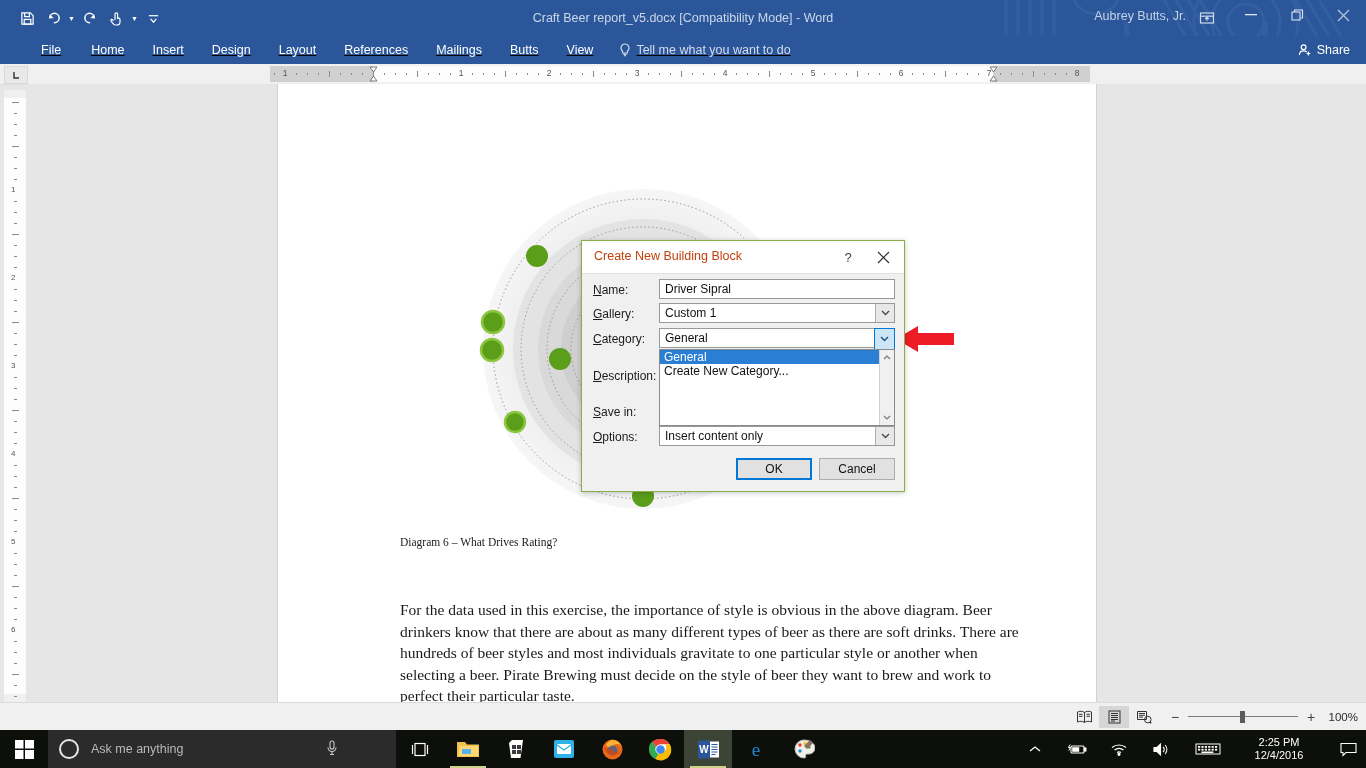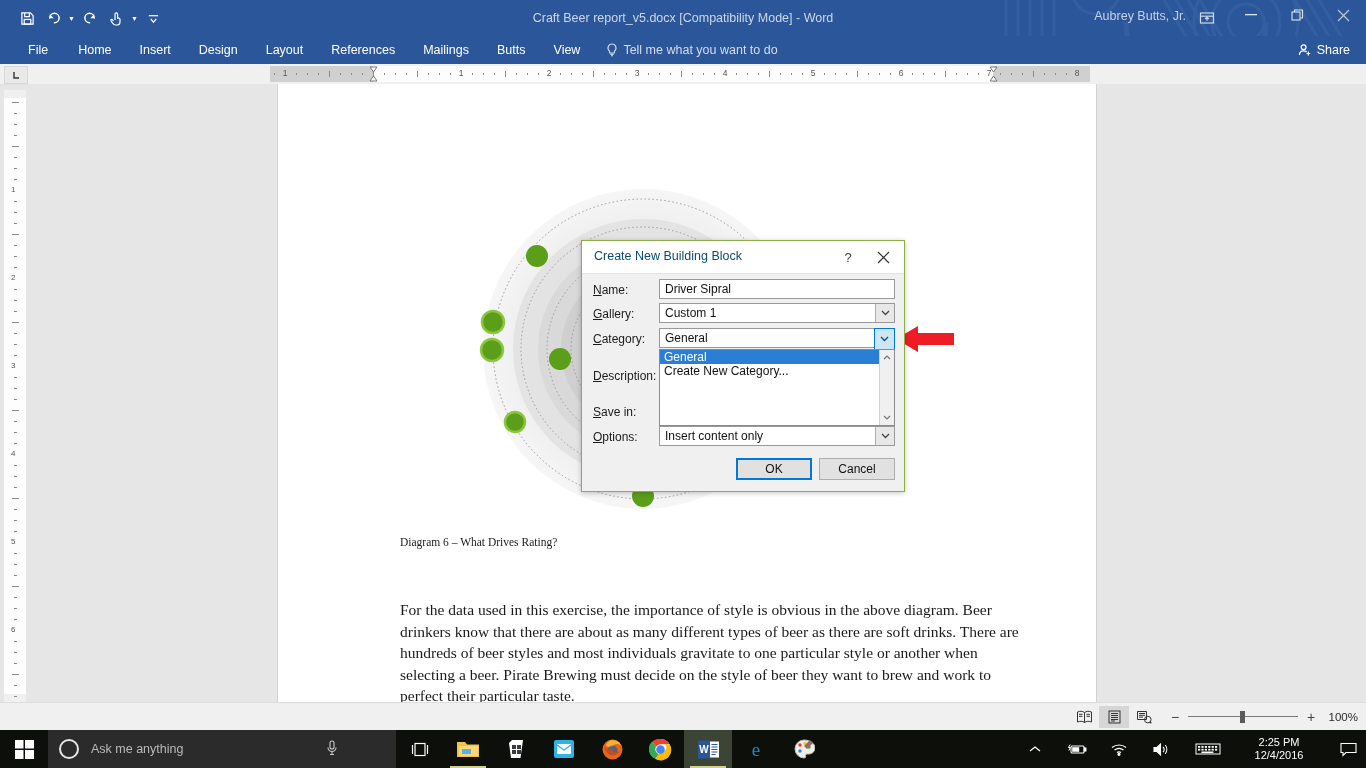--- a/index.html
+++ b/index.html
@@ -39,21 +39,21 @@
   }
   .wbtns{position:absolute;right:0;top:0;display:flex;z-index:3;}
   .wbtn{width:46px;height:30px;display:flex;align-items:center;justify-content:center;color:#dbe4f1;font-size:13px;}
   .wbtn.close{color:#b9c7dd;}
 
   
   .tabbar{
     position:absolute;left:0;top:36px;width:1366px;height:28px;
     background:#2b579a;
   }
-  .tabs{position:absolute;left:12px;top:0;display:flex;height:28px;align-items:flex-start;}
+  .tabs{position:absolute;left:25px;top:0;display:flex;height:28px;align-items:flex-start;text-decoration:underline;}
   .tab{
     height:28px;line-height:28px;padding:0 14px;color:#fff;font-size:12.5px;white-space:nowrap;
   }
   .tab.file{padding:0 16px;}
   .tellme{
     display:flex;align-items:center;gap:5px;color:#d4dced;font-size:12.5px;
     padding:0 12px;height:28px;
   }
   .bulb{width:12px;height:14px;display:block;}
   .share{
@@ -124,21 +124,21 @@
   
   .dialog{
     position:absolute;left:581px;top:240px;width:322px;height:250px;
     background:#f0f0f0;border:1px solid #8cae48;
     box-shadow:0 1px 5px rgba(0,0,0,.22);
   }
   .dlg-title{
     position:absolute;left:0;top:0;width:322px;height:32px;background:#fff;
     border-bottom:1px solid #e2e2e2;
   }
-  .dlg-title .t{position:absolute;left:12px;top:8px;font-size:12.5px;color:#0c4a6e;}
+  .dlg-title .t{position:absolute;left:12px;top:8px;font-size:12.5px;color:#c2410c;}
   .dlg-help{position:absolute;right:46px;top:6px;width:20px;height:20px;display:flex;
     align-items:center;justify-content:center;font-size:13px;color:#444;}
   .dlg-close{position:absolute;right:10px;top:6px;width:22px;height:20px;display:flex;
     align-items:center;justify-content:center;font-size:14px;color:#333;}
   .dlg-body{position:absolute;left:0;top:33px;width:322px;height:216px;background:#f0f0f0;}
 
   .lbl{position:absolute;font-size:12px;color:#1b1b1b;}
   .lbl u{text-decoration:underline;}
   .field{
     position:absolute;height:20px;background:#fff;border:1px solid #999;

